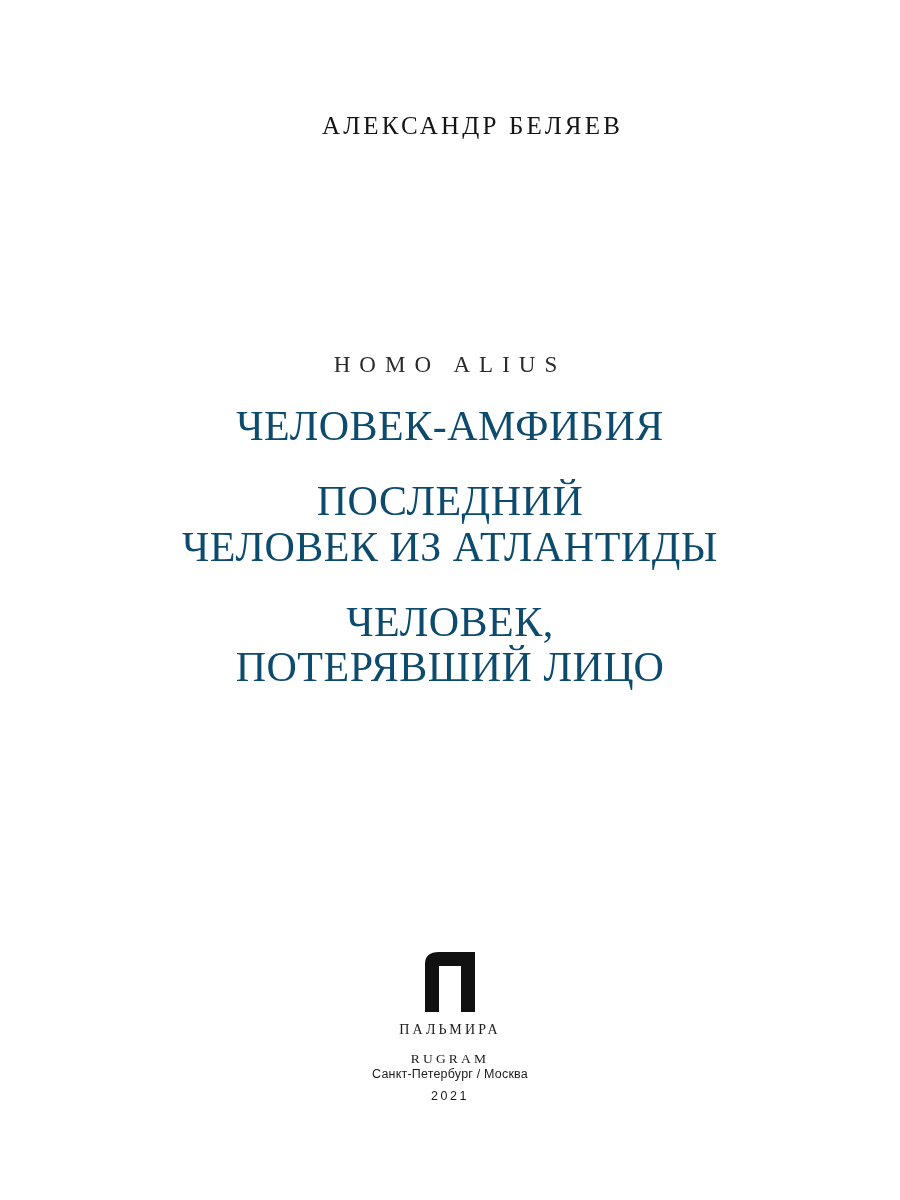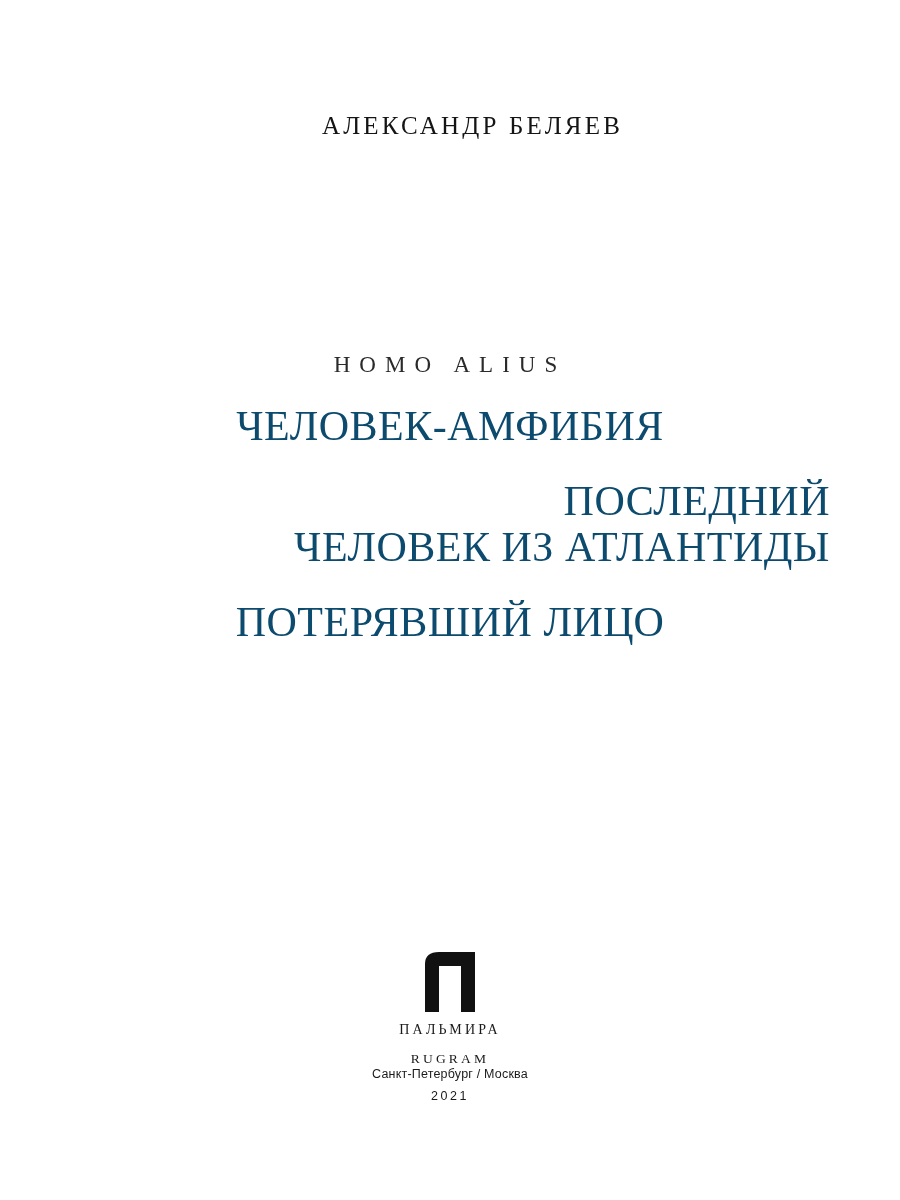--- a/index.html
+++ b/index.html
@@ -68,21 +68,20 @@
     font-size: 42px;
     line-height: 1.08;
     letter-spacing: 0.5px;
     text-transform: uppercase;
     color: #0c4a6e;
     white-space: nowrap;
   }
 
   .title-block.second {
     margin-top: 30px;
-    text-align: right;
   }
   .title-block.third {
     margin-top: 30px;
   }
 
   
   .publisher {
     position: absolute;
     left: 0;
     right: 0;
@@ -146,20 +145,21 @@
     <div class="title-block first">
       <div class="title-line">ЧЕЛОВЕК-АМФИБИЯ</div>
     </div>
 
     <div class="title-block second">
       <div class="title-line">ПОСЛЕДНИЙ</div>
       <div class="title-line">ЧЕЛОВЕК ИЗ АТЛАНТИДЫ</div>
     </div>
 
     <div class="title-block third">
+      <div class="title-line">ЧЕЛОВЕК,</div>
       <div class="title-line">ПОТЕРЯВШИЙ ЛИЦО</div>
     </div>
 
   </div>
 
   <div class="publisher">
 
     <div class="logo">
       <svg width="62" height="62" viewBox="0 0 62 62" xmlns="http://www.w3.org/2000/svg">
         <path d="M6 62 V14 Q6 2 20 2 H56 V62 H42 V16 H20 V62 Z" fill="#111111"></path>

